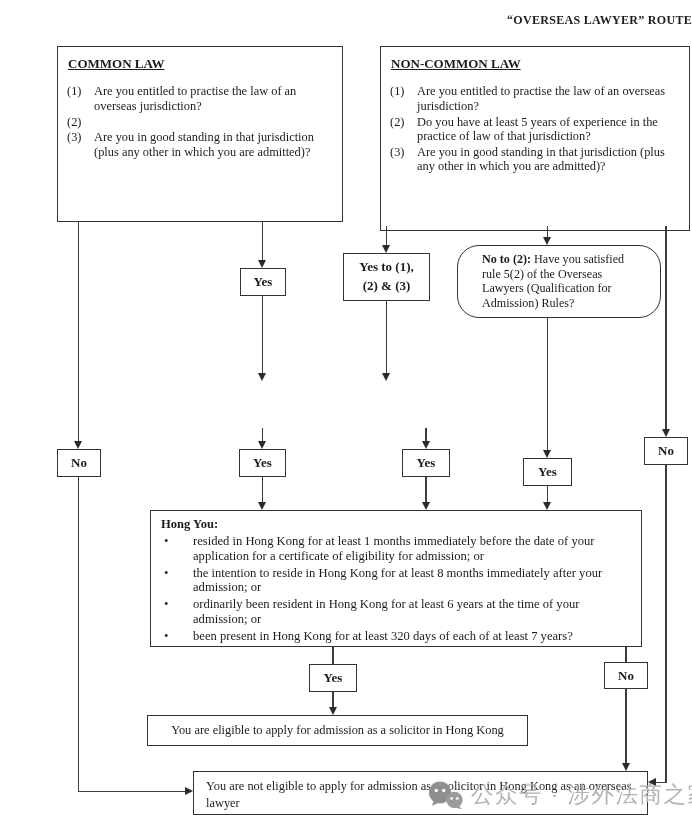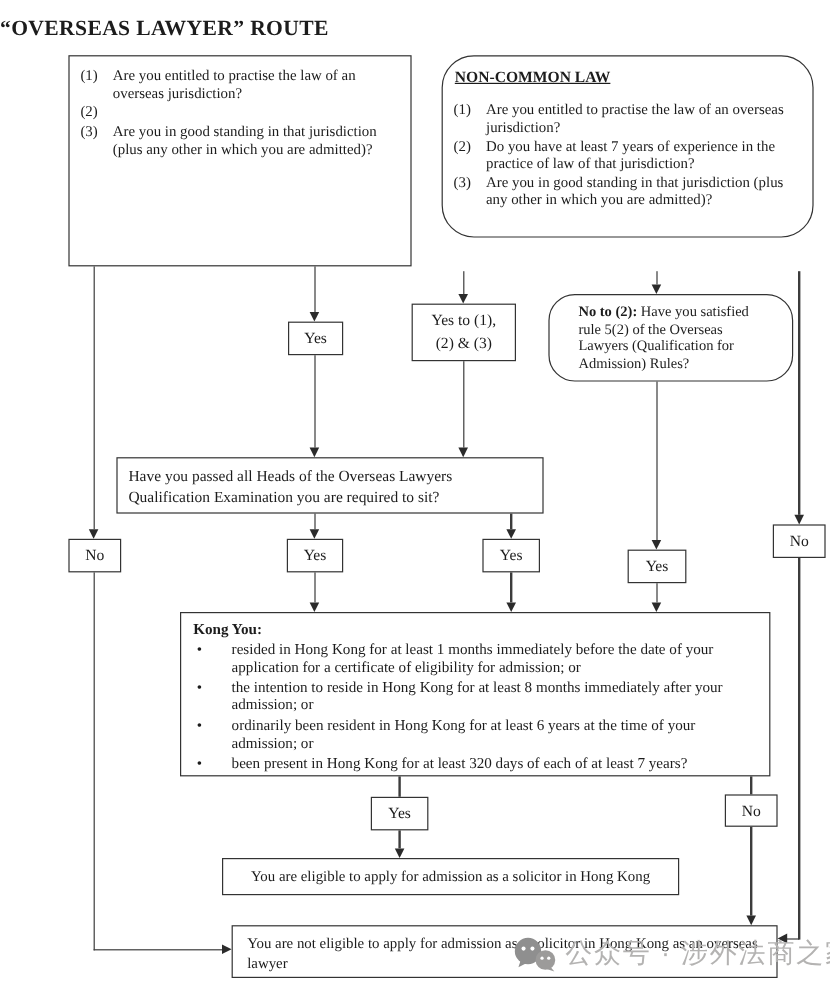--- a/index.html
+++ b/index.html
@@ -1,41 +1,41 @@
 <!DOCTYPE html>
 <html><head>
 <meta charset="utf-8">
 <style>
   html,body{margin:0;padding:0;background:#ffffff;}
   .page{
     position:relative;width:692px;height:830px;background:#ffffff;
     font-family:"Liberation Serif","DejaVu Serif",serif;color:#1c1c1c;overflow:hidden;
   }
   .title{
-    position:absolute;top:13px;left:0;width:692px;text-align:left;
-    font-size:18px;font-weight:bold;letter-spacing:.3px;
+    position:absolute;top:13px;left:0;width:692px;text-align:right;
+    font-size:12px;font-weight:bold;letter-spacing:.3px;
   }
   .box{
     position:absolute;border:1.6px solid #333;background:#fff;box-sizing:border-box;
     font-size:12.4px;line-height:1.18;
   }
   .lawbox{padding:9px 9px 6px 9px;}
   .law-head{font-weight:bold;text-decoration:underline;font-size:13px;margin:0 0 13px 1px;}
   .qitem{display:flex;margin-bottom:1px;}
   .qnum{width:27px;flex:none;}
   .qtext{flex:1;}
-  .lbl{display:flex;align-items:center;justify-content:center;font-weight:normal;font-size:13px;text-align:center;}
+  .lbl{display:flex;align-items:center;justify-content:center;font-weight:bold;font-size:13px;text-align:center;}
   .yes-to{flex-direction:column;line-height:1.45;}
   .para{padding:7px 9px;}
   .hy{padding:6px 12px 4px 10px;font-size:12.6px;}
   .hy-head{font-weight:bold;margin-bottom:2px;}
   .b-row{display:flex;margin-bottom:2px;}
   .b-glyph{width:29px;flex:none;text-align:left;padding-left:3px;}
   .b-text{flex:1;}
-  .outcome-center{display:flex;align-items:center;justify-content:center;margin-left:38px;}
+  .outcome-center{display:flex;align-items:center;justify-content:center;}
   .vline{position:absolute;width:1.5px;background:#3c3c3c;}
   .hline{position:absolute;height:1.5px;background:#3c3c3c;}
   .arr-d{position:absolute;width:0;height:0;border-left:4.5px solid transparent;border-right:4.5px solid transparent;border-top:8px solid #2b2b2b;}
   .arr-r{position:absolute;width:0;height:0;border-top:4.5px solid transparent;border-bottom:4.5px solid transparent;border-left:8px solid #2b2b2b;}
   .arr-l{position:absolute;width:0;height:0;border-top:4.5px solid transparent;border-bottom:4.5px solid transparent;border-right:8px solid #2b2b2b;}
   .watermark{
     position:absolute;left:427px;top:779px;display:flex;align-items:center;gap:7px;
     z-index:5;pointer-events:none;
   }
   .wm-text{
@@ -44,70 +44,70 @@
   }
 </style>
 </head>
 <body>
 
 <div class="page">
 
   <div class="title">“OVERSEAS LAWYER” ROUTE</div>
 
   <div class="box lawbox" style="left:57px;top:46px;width:286px;height:176px;">
+    <div class="law-head">COMMON LAW</div>
     <div class="qitem">
       <span class="qnum">(1)</span>
       <span class="qtext">Are you entitled to practise the law of an overseas jurisdiction?</span>
     </div>
     <div class="qitem">
       <span class="qnum">(2)</span>
     </div>
     <div class="qitem">
       <span class="qnum">(3)</span>
       <span class="qtext">Are you in good standing in that jurisdiction (plus any other in which you are admitted)?</span>
     </div>
   </div>
 
-  <div class="box lawbox" style="left:368px;top:46px;width:310px;height:152px;border-radius:27px;">
+  <div class="box lawbox" style="left:380px;top:46px;width:310px;height:185px;">
     <div class="law-head">NON-COMMON LAW</div>
     <div class="qitem">
       <span class="qnum">(1)</span>
       <span class="qtext">Are you entitled to practise the law of an overseas jurisdiction?</span>
     </div>
     <div class="qitem">
       <span class="qnum">(2)</span>
-      <span class="qtext">Do you have at least 7 years of experience in the practice of law of that jurisdiction?</span>
+      <span class="qtext">Do you have at least 5 years of experience in the practice of law of that jurisdiction?</span>
     </div>
     <div class="qitem">
       <span class="qnum">(3)</span>
       <span class="qtext">Are you in good standing in that jurisdiction (plus any other in which you are admitted)?</span>
     </div>
   </div>
 
   <div class="box lbl" style="left:240px;top:268px;width:46px;height:28px;">Yes</div>
 
   <div class="box lbl yes-to" style="left:343px;top:253px;width:87px;height:48px;">
     <span>Yes to (1),</span>
     <span>(2) &amp; (3)</span>
   </div>
 
   <div class="box para" style="left:457px;top:245px;width:204px;height:73px;font-size:12.1px;line-height:1.21;padding:6px 24px;border-radius:22px;">
     <b>No to (2):</b><span> Have you satisfied rule 5(2) of the Overseas Lawyers (Qualification for Admission) Rules?</span>
   </div>
 
-  <div class="box para" style="left:97px;top:381px;width:356px;height:47px;font-size:12.9px;line-height:1.3;">Have you passed all Heads of the Overseas Lawyers Qualification Examination you are required to sit?</div>
 
   <div class="box lbl" style="left:57px;top:449px;width:44px;height:28px;">No</div>
   <div class="box lbl" style="left:239px;top:449px;width:47px;height:28px;">Yes</div>
   <div class="box lbl" style="left:402px;top:449px;width:48px;height:28px;">Yes</div>
   <div class="box lbl" style="left:523px;top:458px;width:49px;height:28px;">Yes</div>
   <div class="box lbl" style="left:644px;top:437px;width:44px;height:28px;">No</div>
 
   <div class="box hy" style="left:150px;top:510px;width:492px;height:137px;">
-    <div class="hy-head">Kong You:</div>
+    <div class="hy-head">Hong You:</div>
     <div class="b-row">
       <span class="b-glyph">•</span>
       <span class="b-text">resided in Hong Kong for at least 1 months immediately before the date of your application for a certificate of eligibility for admission; or</span>
     </div>
     <div class="b-row">
       <span class="b-glyph">•</span>
       <span class="b-text">the intention to reside in Hong Kong for at least 8 months immediately after your admission; or</span>
     </div>
     <div class="b-row">
       <span class="b-glyph">•</span>

